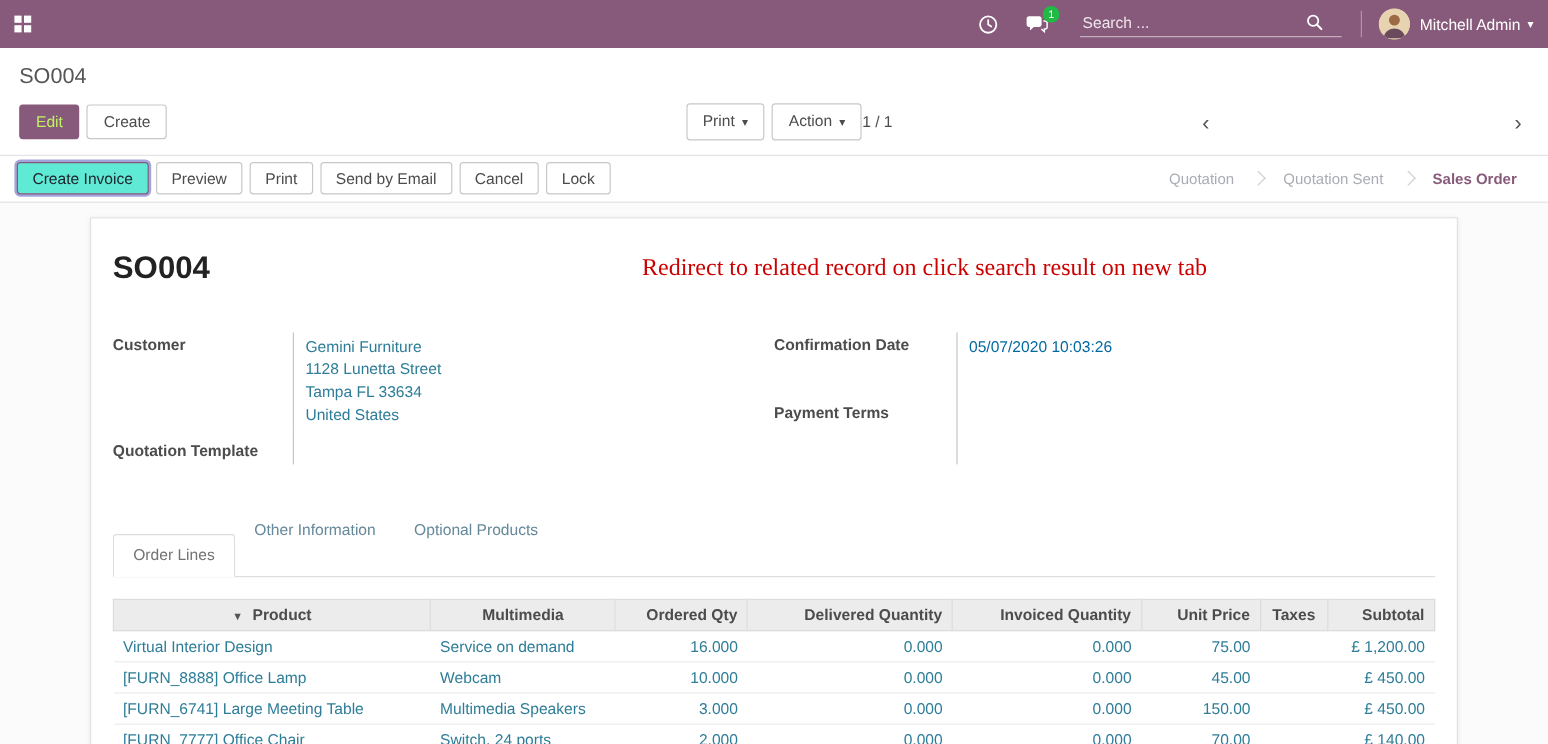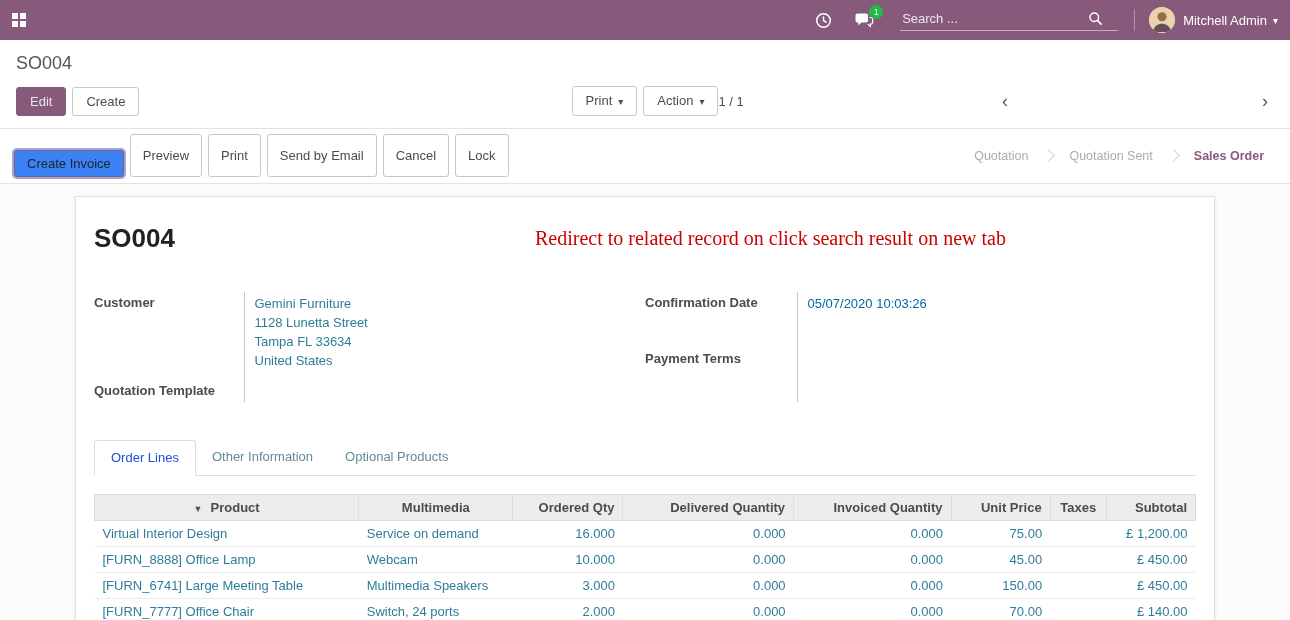--- a/index.html
+++ b/index.html
@@ -44,35 +44,35 @@
   .control-panel { background: #fff; padding: 9px 16px 12px; }
   .breadcrumb-title { font-size: 18px; font-weight: 400; color: #555; margin: 4px 0 12px; }
   .cp-row { display: grid; grid-template-columns: 1fr auto 1fr; align-items: center; }
   .cp-left, .cp-center { display: flex; gap: 6px; }
   .cp-right { display: flex; align-items: center; justify-content: space-between; gap: 4px; }
   .btn {
     font-family: "Liberation Sans", sans-serif; font-size: 13px;
     padding: 5px 13px; border-radius: 3px; border: 1px solid #c8c8c8;
     background: #fff; color: #4c4c4c; cursor: pointer; line-height: 17px;
   }
-  .btn-primary { background: #875A7B; border-color: #875A7B; color: #e5e5e5; }
+  .btn-primary { background: #875A7B; border-color: #875A7B; color: #bef264; }
   .btn .caret { font-size: 10px; margin-left: 6px; color: inherit; }
   .pager-text { font-size: 13px; color: #4c4c4c; margin-right: 10px; }
   .pager-arrow { background: none; border: none; font-size: 18px; color: #555; cursor: pointer; padding: 0 6px; line-height: 18px; }
 
   
   .statusbar {
     background: #fff; border-top: 1px solid #e3e3e3; border-bottom: 1px solid #e3e3e3;
     display: flex; justify-content: space-between; align-items: center; padding: 5px 14px 6px;
   }
   .sb-left { display: flex; gap: 6px; }
   .btn-sb { padding: 4px 12px; }
   .btn-create-invoice {
-    background: #3b82f6; color: #20242e; border: 1px solid #875A7B;
-    box-shadow: 0 0 0 2px rgba(111,116,201,.65); font-weight: 400; margin-top: 16px;
+    background: #5eead4; color: #20242e; border: 1px solid #875A7B;
+    box-shadow: 0 0 0 2px rgba(111,116,201,.65); font-weight: 400;
   }
   .sb-states { display: flex; align-items: center; padding-right: 4px; }
   .sb-state { font-size: 12.5px; color: #aaacb4; padding: 3px 8px; cursor: pointer; white-space: nowrap; }
   .sb-state.active { color: #875A7B; font-weight: bold; }
   .state-chev {
     width: 9px; height: 9px; border-top: 1px solid #d0d0d0; border-right: 1px solid #d0d0d0;
     transform: rotate(45deg); margin: 0 8px; flex: none;
   }
 
   
@@ -99,22 +99,22 @@
   .g-row.spaced .g-label { padding-top: 9px; }
   .g-row.spaced .g-value { padding-top: 6px; min-height: 20px; }
   .link-line { display: block; color: #2e7d98; line-height: 19px; cursor: pointer; }
   .plain-value { color: #0369a1; line-height: 19px; }
   .empty-value { display: block; height: 18px; }
 
   
   .tabs { display: flex; border-bottom: 1px solid #ddd; margin-top: 38px; }
   .tab { padding: 9px 16px 10px; font-size: 13px; cursor: pointer; color: #65889a; }
   .tab.active {
-    color: #1d4ed8; background: #fff; border: 1px solid #ddd; border-bottom: 1px solid #fff;
-    margin-bottom: -1px; border-radius: 3px 3px 0 0;
+    color: #737373; background: #fff; border: 1px solid #ddd; border-bottom: 1px solid #fff;
+    margin-bottom: -1px; border-radius: 3px 3px 0 0; margin-top: 20px;
   }
 
   
   table.lines { width: 100%; border-collapse: collapse; margin-top: 18px; font-size: 13px; }
   table.lines th {
     background: #ececec; border: 1px solid #dcdcdc; color: #4c4c4c;
     font-weight: bold; text-align: center; padding: 5px 8px; white-space: nowrap;
   }
   table.lines td { padding: 5px 8px; border-bottom: 1px solid #ebebeb; color: #2e7d98; white-space: nowrap; }
   table.lines .num { text-align: right; }

